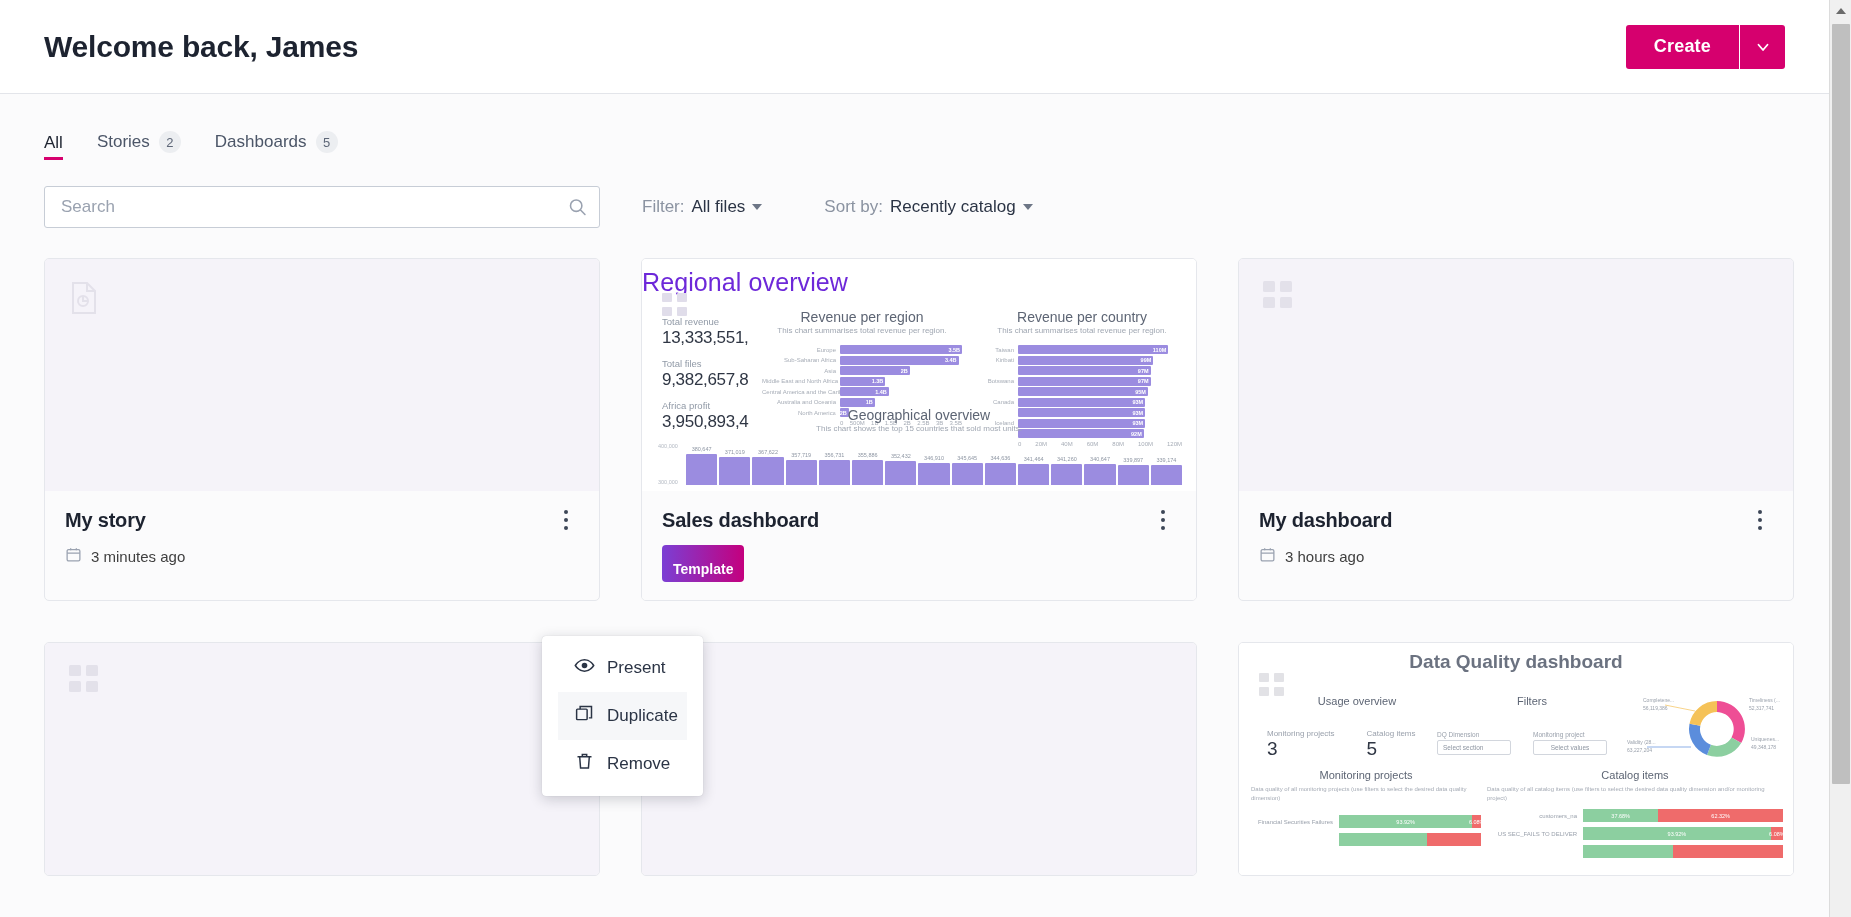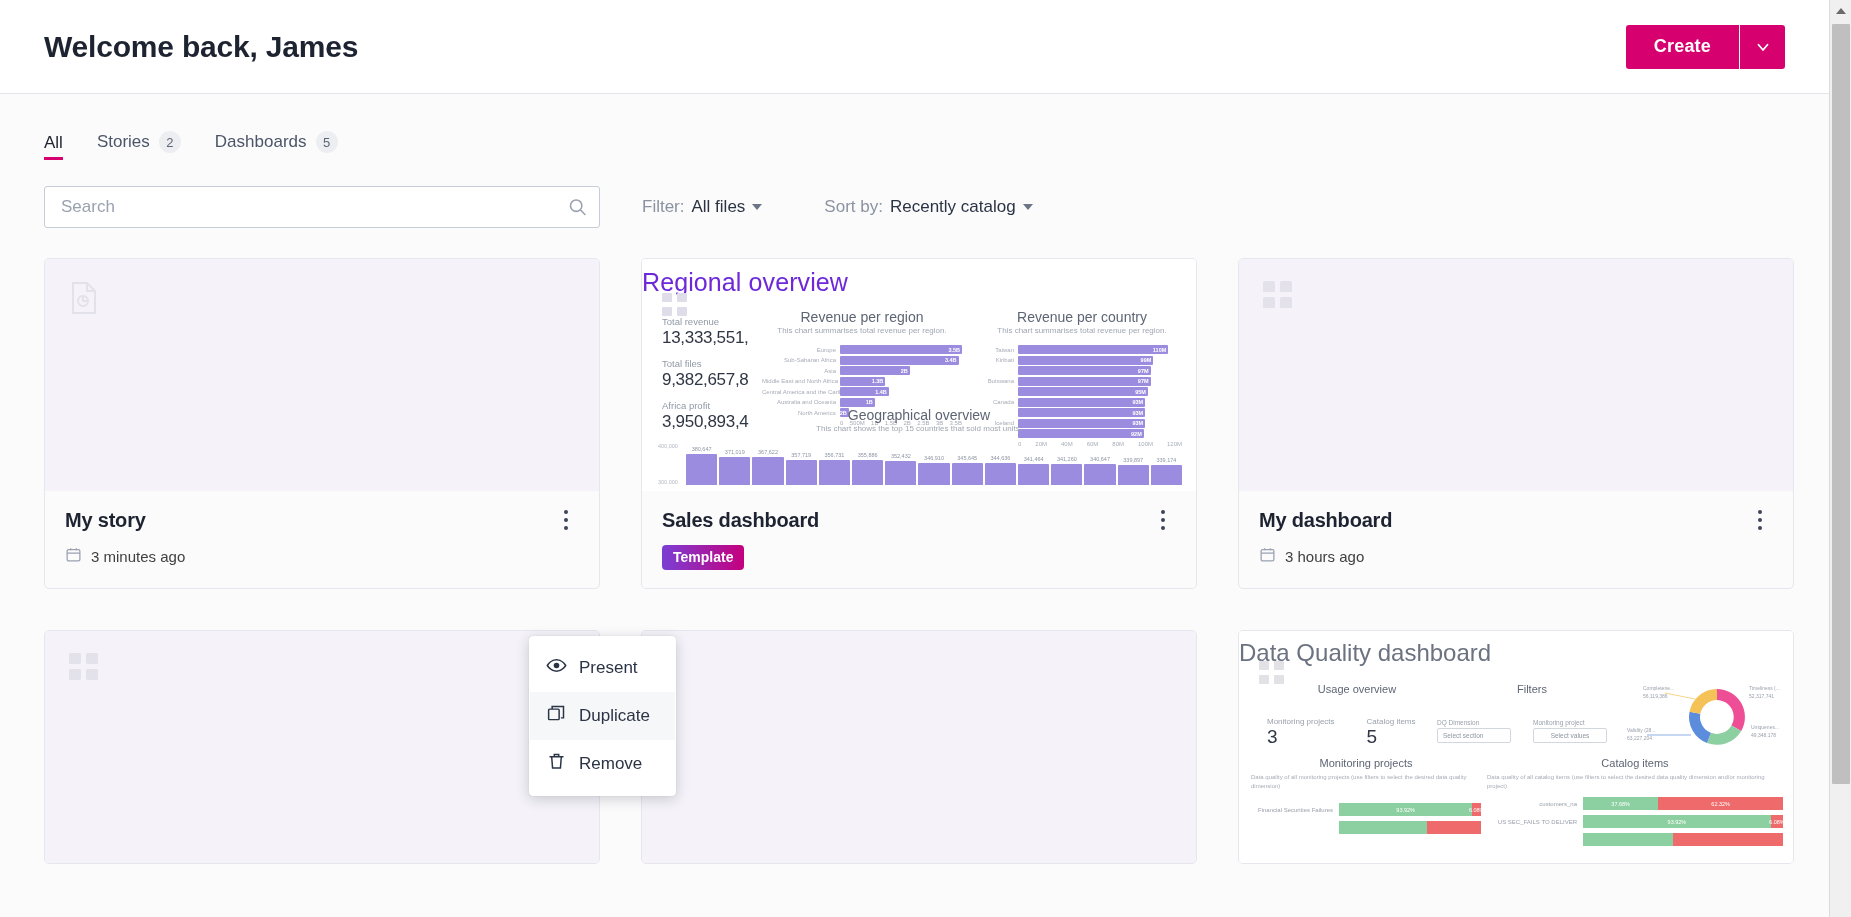--- a/index.html
+++ b/index.html
@@ -127,21 +127,21 @@
     font-size: 20px; font-weight: 700; color: #1d2330; letter-spacing: -.2px; flex: 1;
   }
   .kebab {
     width: 26px; height: 30px; display: flex; flex-direction: column;
     align-items: center; justify-content: center; gap: 4px; cursor: pointer;
   }
   .kebab span { width: 4px; height: 4px; border-radius: 50%; background: #3d4657; display: block; }
   .card-meta { display: flex; align-items: center; gap: 9px; margin-top: 11px; height: 20px; }
   .meta-text { font-size: 15px; color: #404040; }
   .badge-template {
-    display: inline-block; margin-top: 10px; padding: 4px 11px 5px;
+    display: inline-block; margin-top: 10px; padding: 16px 11px 5px;
     border-radius: 4px; color: #ffffff; font-size: 14px; font-weight: 700;
     background: linear-gradient(90deg, #7b3fd4 0%, #c4007e 100%);
   }
 
   
   .mini { position: absolute; inset: 0; }
   .mini-title {
     color: #6d28d9; font-size: 25px; font-weight: 400;
     padding-top: 9px; letter-spacing: .1px;
   }
@@ -172,21 +172,21 @@
     display: block; background: #9b8ce0; width: 100%; border-radius: 1px 1px 0 0;
   }
   .geo-bar b {
     position: absolute; left: 0; right: 0; text-align: center;
     font-size: 5.5px; color: #8e96a3; font-weight: 400; top: -8px; white-space: nowrap;
   }
   .geo-ylab { position: absolute; left: 2px; font-size: 5.5px; color: #b3b9c3; }
 
   
   .dq-title {
-    color: #6b7280; font-size: 24px; font-weight: 400; padding-top: 8px;
+    text-align: center; color: #6b7280; font-size: 19px; font-weight: 700; padding-top: 8px;
   }
   .dq-sec-title { font-size: 11px; color: #5d6574; text-align: center; }
   .dq-kpi-label { font-size: 8px; color: #9aa1ac; }
   .dq-kpi-value { font-size: 19px; color: #2f3644; font-weight: 400; }
   .dq-field-label { font-size: 6.5px; color: #9aa1ac; margin-bottom: 2px; }
   .dq-input {
     border: 1px solid #d2d6dd; border-radius: 2px; background: #fff;
     font-size: 6.5px; color: #8d95a1; padding: 3px 5px;
   }
   .dq-btn {
@@ -204,24 +204,24 @@
     background: #8ccfa0; display: flex; align-items: center; justify-content: center;
     font-size: 5.5px; color: #fff;
   }
   .seg-red {
     background: #ef6b6b; display: flex; align-items: center; justify-content: center;
     font-size: 5.5px; color: #fff;
   }
 
   
   .ctx-menu {
-    position: absolute; left: 529px; top: 636px; width: 147px;
+    position: absolute; left: 542px; top: 636px; width: 161px;
     background: #ffffff; border-radius: 4px;
     box-shadow: 0 3px 14px rgba(20,25,40,.20), 0 0 1px rgba(20,25,40,.22);
-    z-index: 50; overflow: hidden; padding: 8px 1px;
+    z-index: 50; overflow: hidden; padding: 8px 16px;
   }
   .ctx-item {
     display: flex; align-items: center; gap: 12px; height: 48px;
     padding: 0 16px; cursor: pointer; font-size: 17px; color: #2b3445;
   }
   .ctx-item.hover { background: #f6f7f9; }
   .ctx-item svg { flex: none; }
 </style>
 </head>
 <body>

